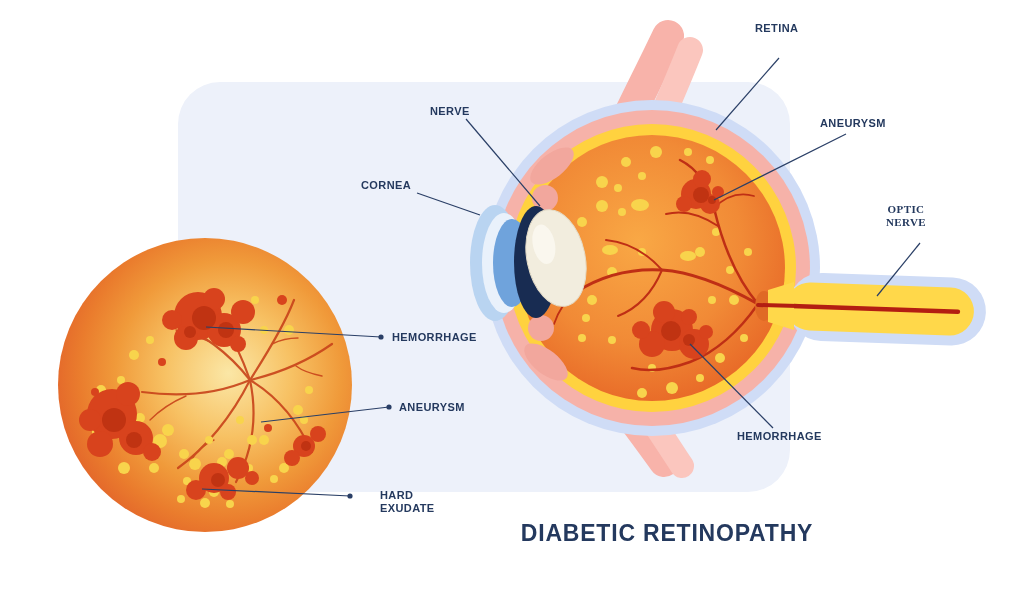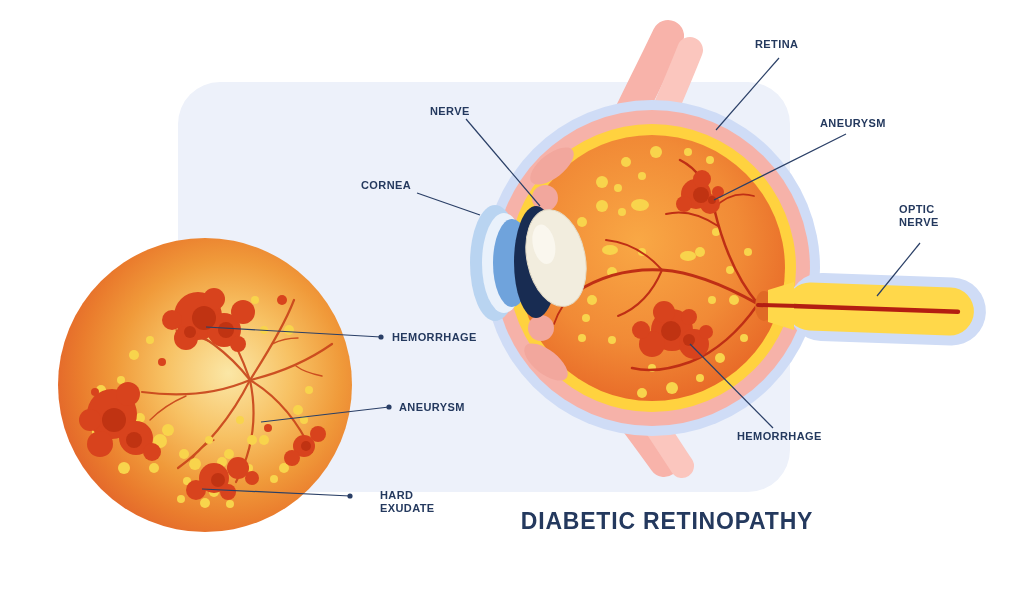--- a/index.html
+++ b/index.html
@@ -16,21 +16,21 @@
     font-size:11px;
     font-weight:700;
     letter-spacing:.4px;
     color:#24395e;
     white-space:nowrap;
     line-height:13px;
   }
   .lbl.wrap{white-space:normal;}
   .title{
     position:absolute;
-    left:512px;top:508px;width:310px;
+    left:512px;top:520px;width:310px;
     text-align:center;
     font-size:23px;
     font-weight:700;
     letter-spacing:.8px;
     color:#24395e;
   }
 </style>
 </head>
 <body>
 
@@ -276,25 +276,25 @@
     <circle cx="381" cy="337" r="2.6"></circle>
     <circle cx="389" cy="407" r="2.6"></circle>
     <circle cx="350" cy="496" r="2.6"></circle>
   </g>
 </svg>
 
 <div class="lbl" style="left:430px;top:105px;">NERVE</div>
 
 <div class="lbl" style="left:361px;top:179px;text-align:center;">CORNEA</div>
 
-<div class="lbl" style="left:755px;top:38px;text-align:center;">RETINA</div>
+<div class="lbl" style="left:755px;top:22px;text-align:center;">RETINA</div>
 
 <div class="lbl" style="left:820px;top:117px;">ANEURYSM</div>
 
-<div class="lbl wrap" style="left:899px;top:203px;width:60px;">OPTIC NERVE</div>
+<div class="lbl wrap" style="left:876px;top:203px;width:60px;text-align:center;font-family:Liberation Serif, serif;">OPTIC NERVE</div>
 
 <div class="lbl" style="left:737px;top:430px;">HEMORRHAGE</div>
 
 <div class="lbl" style="left:392px;top:331px;">HEMORRHAGE</div>
 
 <div class="lbl" style="left:399px;top:401px;">ANEURYSM</div>
 
 <div class="lbl wrap" style="left:380px;top:489px;width:62px;">HARD EXUDATE</div>
 
 <div class="title">DIABETIC RETINOPATHY</div>

